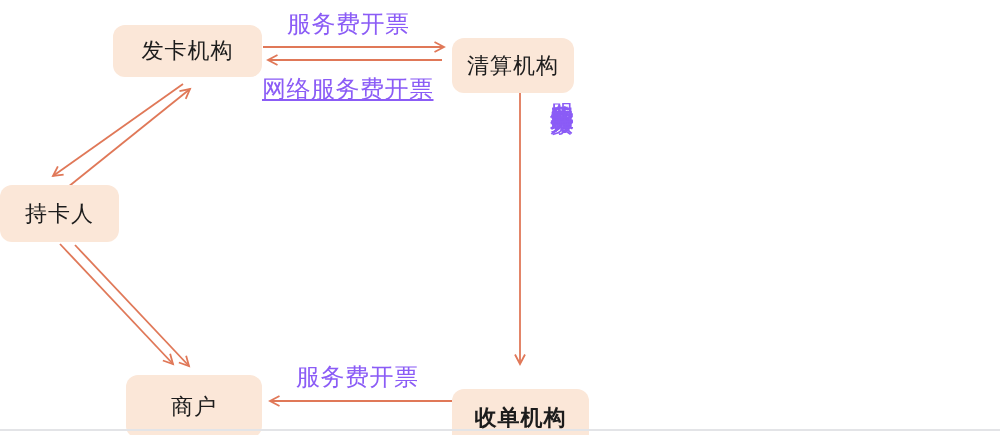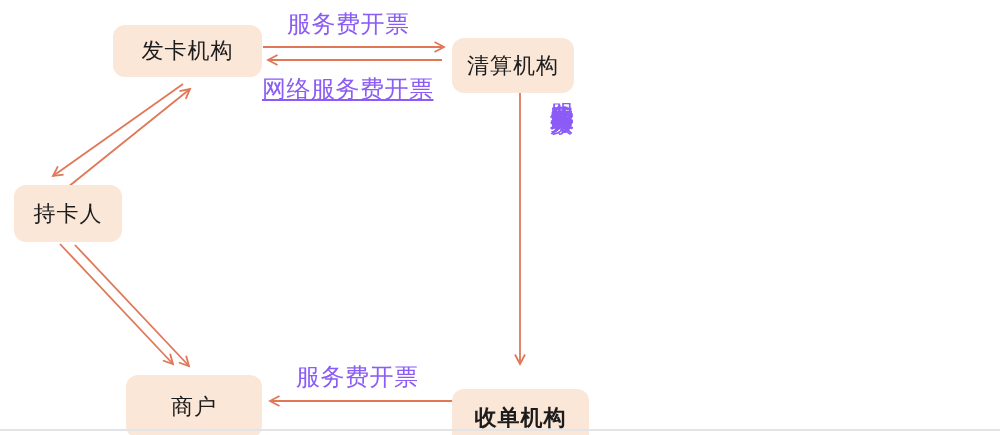--- a/index.html
+++ b/index.html
@@ -22,21 +22,21 @@
     display: flex;
     align-items: center;
     justify-content: center;
     font-size: 22px;
     color: #1c1c1c;
     letter-spacing: 1px;
     white-space: nowrap;
   }
   .node-issuer     { left: 113px; top: 25px;  width: 149px; height: 52px; }
   .node-clearing   { left: 452px; top: 38px;  width: 122px; height: 55px; }
-  .node-cardholder { left: 14px;   top: 185px; width: 108px; height: 57px; }
+  .node-cardholder { left: 0;   top: 185px; width: 119px; height: 57px; }
   .node-merchant   { left: 126px; top: 375px; width: 136px; height: 63px; }
   .node-acquirer   { left: 452px; top: 389px; width: 137px; height: 57px; font-weight: bold; }
   .edge-label {
     position: absolute;
     font-size: 24px;
     color: #8b5cf6;
     white-space: nowrap;
     letter-spacing: 0.5px;
   }
   .edge-label-top      { left: 287px; top: 8px; }

